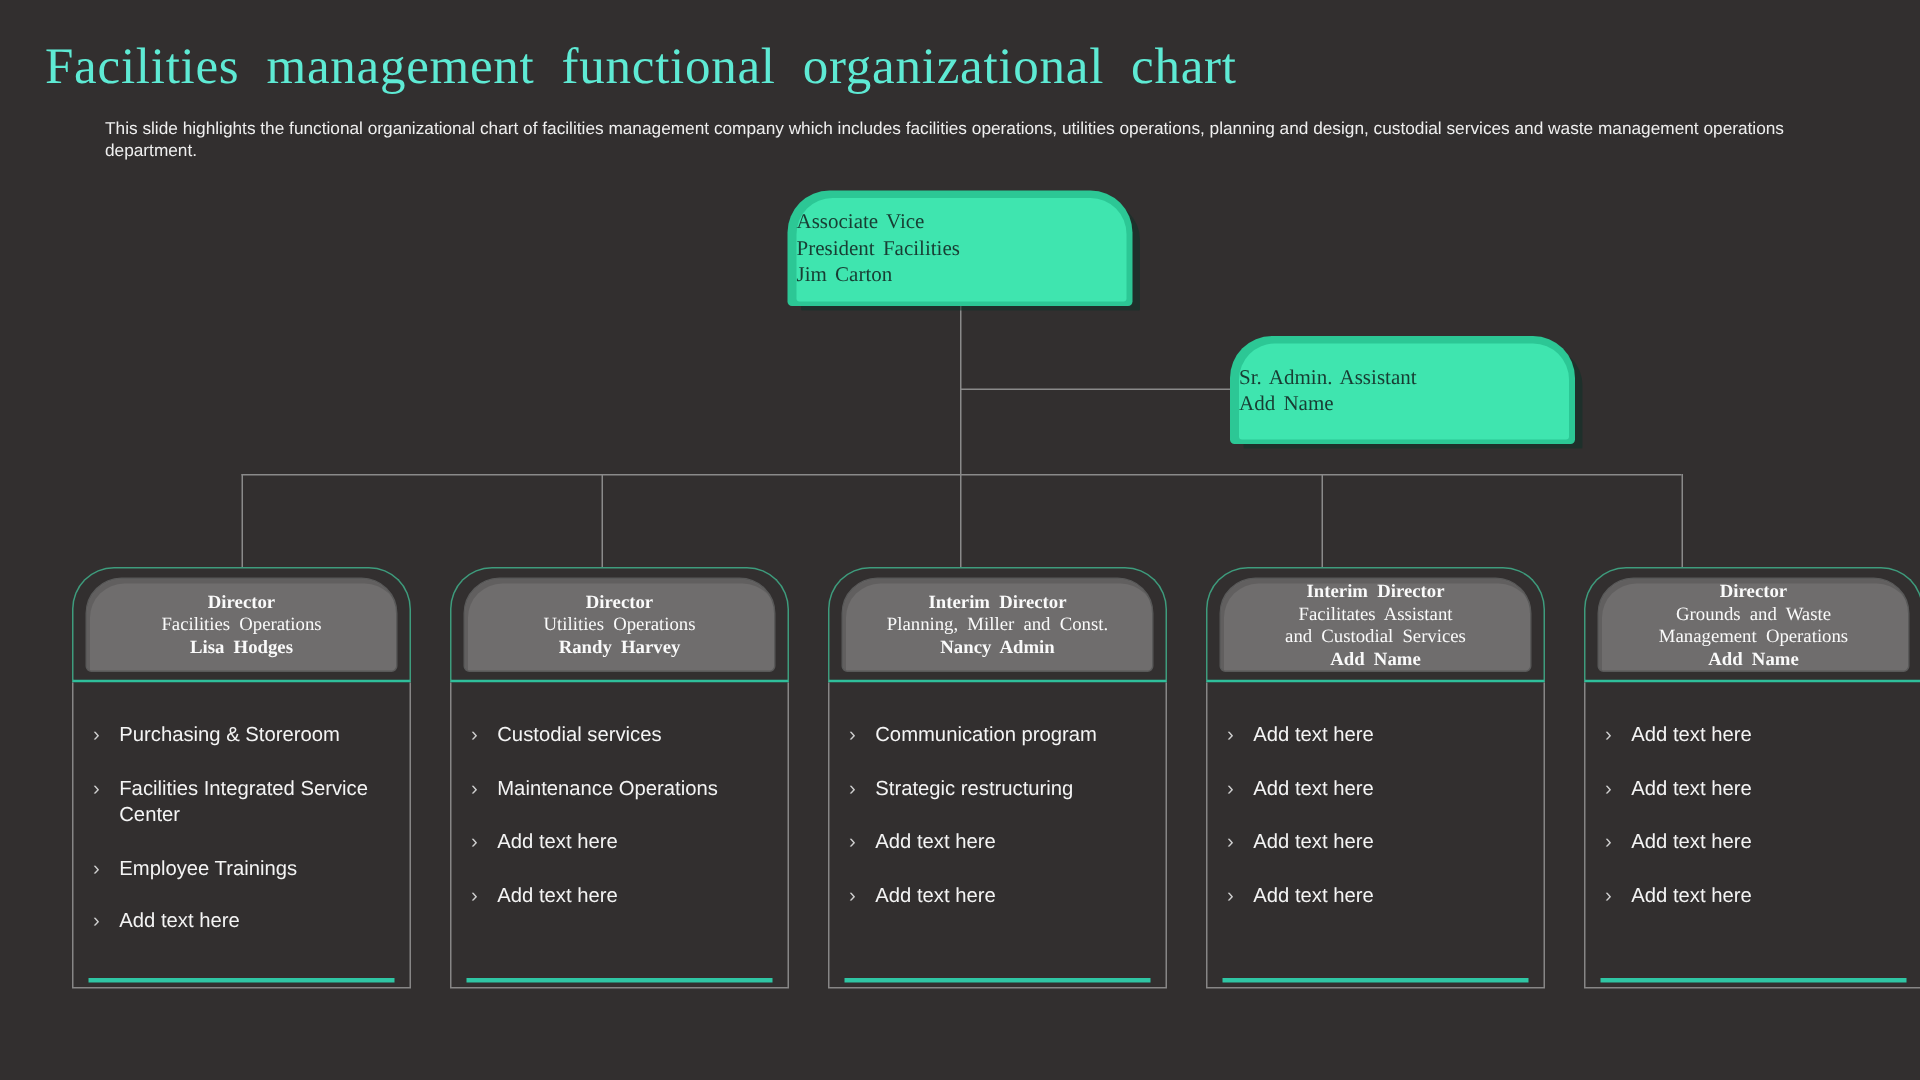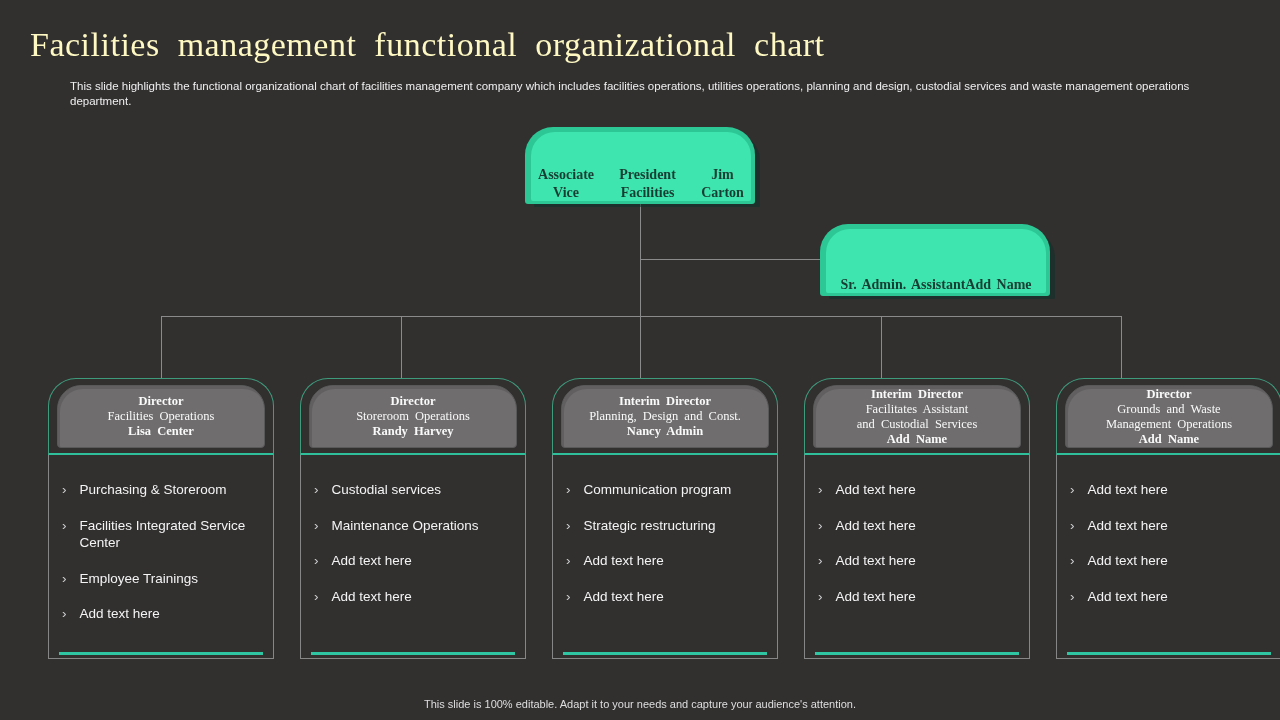--- a/index.html
+++ b/index.html
@@ -9,44 +9,44 @@
     font-family:"Liberation Sans", sans-serif;
     position:relative;
     color:#F2F2F2;
   }
   .slide { position:absolute; inset:0; }
 
   
   .title {
     position:absolute; left:30px; top:26px;
     font-family:"Liberation Serif", "DejaVu Serif", serif;
-    font-size:34px; font-weight:400; color:#fef9c3;
+    font-size:34px; font-weight:400; color:#5eead4;
     letter-spacing:0.5px; word-spacing:9px; white-space:nowrap;
   }
   .subtitle {
     position:absolute; left:30px; top:79px; width:1126px;
     font-size:11.5px; line-height:15px; color:#EFEFEF;margin-left:40px;
   }
 
   
   .line { position:absolute; background:#8A8A8A; }
 
   
   .tealbox {
     position:absolute; background:#2CC795;
     border-radius:28px 28px 3px 3px;
     box-shadow:7px 5px 0 -2px rgba(14,50,40,0.55);
   }
   .tealbox .inner {
     position:absolute; inset:5px 4px 3px 6px;
     background:#3FE5AF; border-radius:24px 24px 2px 2px;
-    display:flex; flex-direction:row; align-items:flex-end; justify-content:center;
+    display:flex; flex-direction:column; align-items:flex-start; justify-content:center;
     text-align:center;
     font-family:"Liberation Serif", "DejaVu Serif", serif;
-    font-weight:700; color:#183D33; font-size:14px; line-height:17.5px;
+    font-weight:400; color:#183D33; font-size:14px; line-height:17.5px;
     word-spacing:2px;
   }
   .root-box  { left:525px; top:127px; width:230px; height:77px; }
   .asst-box  { left:820px; top:224px; width:230px; height:72px;padding-left:20px; }
 
   
   .columns-row {
     position:absolute; left:48px; top:378px;
     display:flex; gap:26px;
   }
@@ -124,21 +124,21 @@
       <div>Add Name</div>
     </div>
   </div>
 
   <div class="columns-row">
   <div class="column">
     <div class="col-header">
       <div class="col-header-inner">
             <div class="hl-bold">Director</div>
             <div class="hl-reg">Facilities Operations</div>
-            <div class="hl-bold">Lisa Center</div>
+            <div class="hl-bold">Lisa Hodges</div>
           </div>
     </div>
     <div class="col-list">
       <ul>
             <li>
               <span class="bullet">›</span>
               <span class="itext">Purchasing &amp; Storeroom</span>
             </li>
             <li>
               <span class="bullet">›</span>
@@ -154,21 +154,21 @@
             </li>
           </ul>
       <div class="underline"></div>
     </div>
   </div>
 
   <div class="column">
     <div class="col-header">
       <div class="col-header-inner">
             <div class="hl-bold">Director</div>
-            <div class="hl-reg">Storeroom Operations</div>
+            <div class="hl-reg">Utilities Operations</div>
             <div class="hl-bold">Randy Harvey</div>
           </div>
     </div>
     <div class="col-list">
       <ul>
             <li>
               <span class="bullet">›</span>
               <span class="itext">Custodial services</span>
             </li>
             <li>
@@ -185,21 +185,21 @@
             </li>
           </ul>
       <div class="underline"></div>
     </div>
   </div>
 
   <div class="column">
     <div class="col-header">
       <div class="col-header-inner">
             <div class="hl-bold">Interim Director</div>
-            <div class="hl-reg">Planning, Design and Const.</div>
+            <div class="hl-reg">Planning, Miller and Const.</div>
             <div class="hl-bold">Nancy Admin</div>
           </div>
     </div>
     <div class="col-list">
       <ul>
             <li>
               <span class="bullet">›</span>
               <span class="itext">Communication program</span>
             </li>
             <li>
@@ -277,14 +277,13 @@
             <li>
               <span class="bullet">›</span>
               <span class="itext">Add text here</span>
             </li>
           </ul>
       <div class="underline"></div>
     </div>
   </div>
 </div>
 
-  <div class="footer">This slide is 100% editable. Adapt it to your needs and capture your audience's attention.</div>
 </div>
 
 </body></html>

